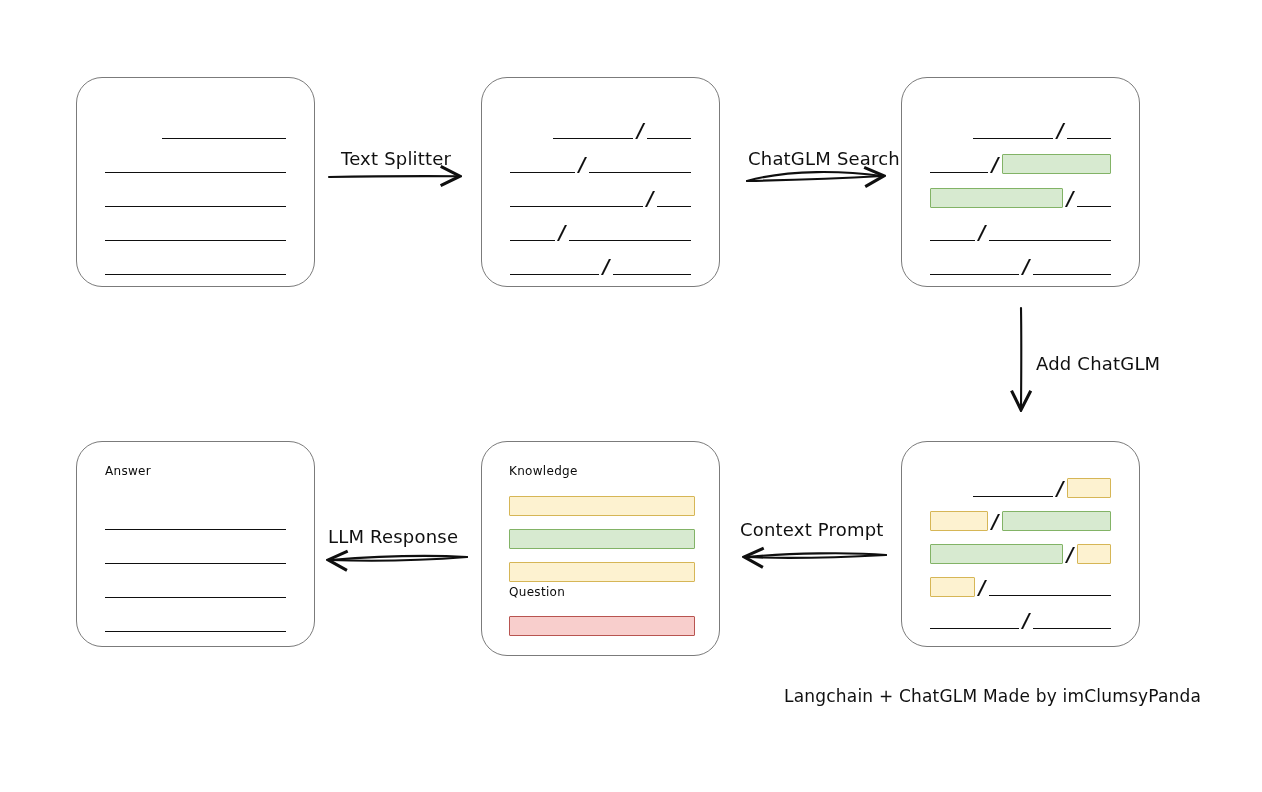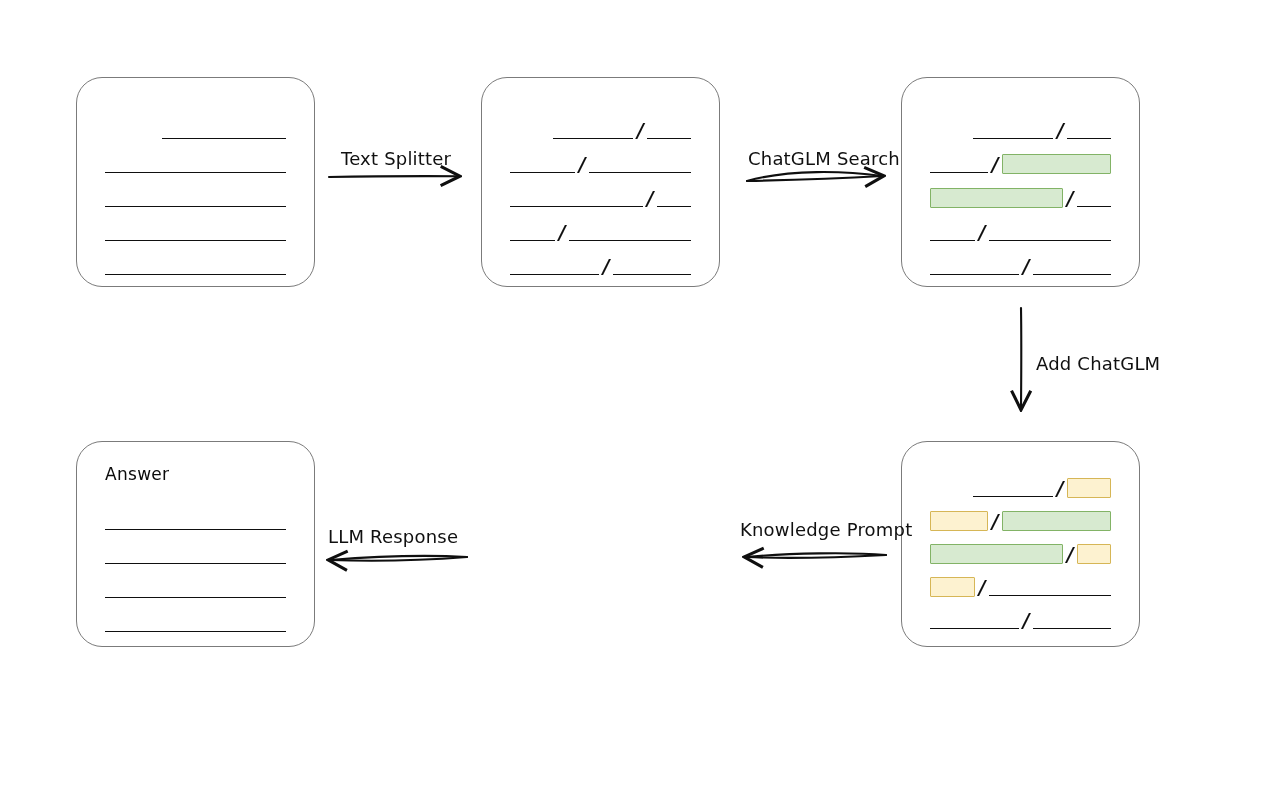--- a/index.html
+++ b/index.html
@@ -82,21 +82,21 @@
     line-height: 22px;
     color: #0f0f0f;
     flex: 0 0 auto;
   }
   .spacer { flex: 0 0 auto; }
 
   
   .card-heading {
     position: absolute;
     font-family: "DejaVu Sans", "Liberation Sans", sans-serif;
-    font-size: 17px;
+    font-size: 12px;
     letter-spacing: 0.3px;
     color: #0a0a0a;
     white-space: nowrap;
   }
 
   
   .bar {
     position: absolute;
     box-sizing: border-box;
     height: 20px;
@@ -233,20 +233,32 @@
         </div>
         <div class="row" style="top: 136px; left: 28px; right: 28px;">
           <span class="seg plain" style="width: 183px;"></span>
         </div>
         <div class="row" style="top: 170px; left: 28px; right: 28px;">
           <span class="seg plain" style="width: 183px;"></span>
         </div>
       </div>
   </div>
 
+  <div class="card" style="left:481px; top:441px; width:239px; height:215px;">
+    <div class="card-heading" style="left:27px; top:22px;">Knowledge</div>
+    <div id="knowledge-bars">
+        <div class="bar yellow" style="left: 27px; width: 186px; top: 54px;"></div>
+        <div class="bar green" style="left: 27px; width: 186px; top: 87px;"></div>
+        <div class="bar yellow" style="left: 27px; width: 186px; top: 120px;"></div>
+      </div>
+    <div class="card-heading" style="left:27px; top:143px;">Question</div>
+    <div id="question-bars">
+        <div class="bar red" style="left: 27px; width: 186px; top: 174px;"></div>
+      </div>
+  </div>
 
   <div class="card" style="left:901px; top:441px; width:239px; height:206px;">
     <div class="rows">
         <div class="row" style="top: 35px; left: 28px; right: 28px;">
           <span class="spacer" style="width: 43px;"></span>
           <span class="seg plain" style="width: 98px;"></span>
           <span class="slash">/</span>
           <span class="seg fill yellow" style="width: 53px;"></span>
         </div>
         <div class="row" style="top: 68px; left: 28px; right: 28px;">
@@ -271,21 +283,21 @@
         </div>
       </div>
   </div>
 
   <div class="edge-label" style="left:341px; top:148px;">Text Splitter</div>
 
   <div class="edge-label" style="left:748px; top:148px;">ChatGLM Search</div>
 
   <div class="edge-label" style="left:1036px; top:353px;">Add ChatGLM</div>
 
-  <div class="edge-label" style="left:740px; top:519px;">Knowledge Prompt</div>
+  <div class="edge-label" style="left:740px; top:519px;">Context Prompt</div>
 
   <div class="edge-label" style="left:328px; top:526px;">LLM Response</div>
 
   <svg class="arrows" viewBox="0 0 1262 792" xmlns="http://www.w3.org/2000/svg">
     <defs>
       <marker id="ah-r" viewBox="0 0 12 12" refX="10" refY="6" markerWidth="11" markerHeight="11" orient="auto-start-reverse">
         <path d="M1,1 L11,6 L1,11" fill="none" stroke="#0f0f0f" stroke-width="1.6" stroke-linejoin="miter" stroke-linecap="butt"></path>
       </marker>
     </defs>
 
@@ -306,14 +318,15 @@
       <path d="M886,555 C850,552 790,553 746,557" fill="none" stroke="#0f0f0f" stroke-width="2.1" stroke-linecap="round"></path>
       <path d="M886,555 C848,557 792,559 746,557" fill="none" stroke="#0f0f0f" stroke-width="2.1" stroke-linecap="round" marker-end="url(#ah-r)"></path>
     </g>
 
     <g>
       <path d="M467,557 C430,555 380,556 330,560" fill="none" stroke="#0f0f0f" stroke-width="2.1" stroke-linecap="round"></path>
       <path d="M467,557 C428,560 382,562 330,560" fill="none" stroke="#0f0f0f" stroke-width="2.1" stroke-linecap="round" marker-end="url(#ah-r)"></path>
     </g>
   </svg>
 
+  <div class="caption" style="left:784px; top:686px;">Langchain + ChatGLM Made by imClumsyPanda</div>
 
 </div>
 
 </body></html>

